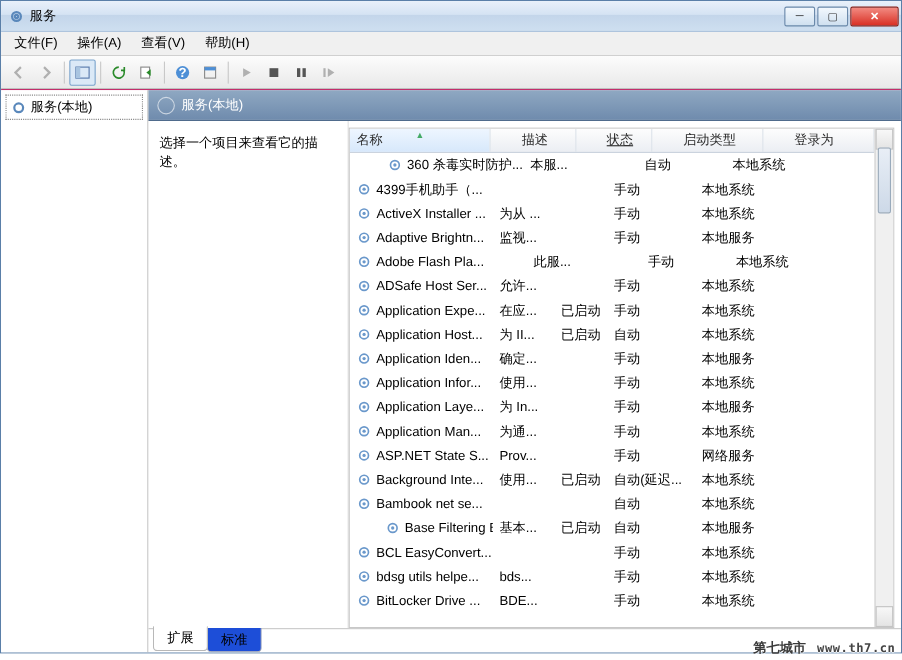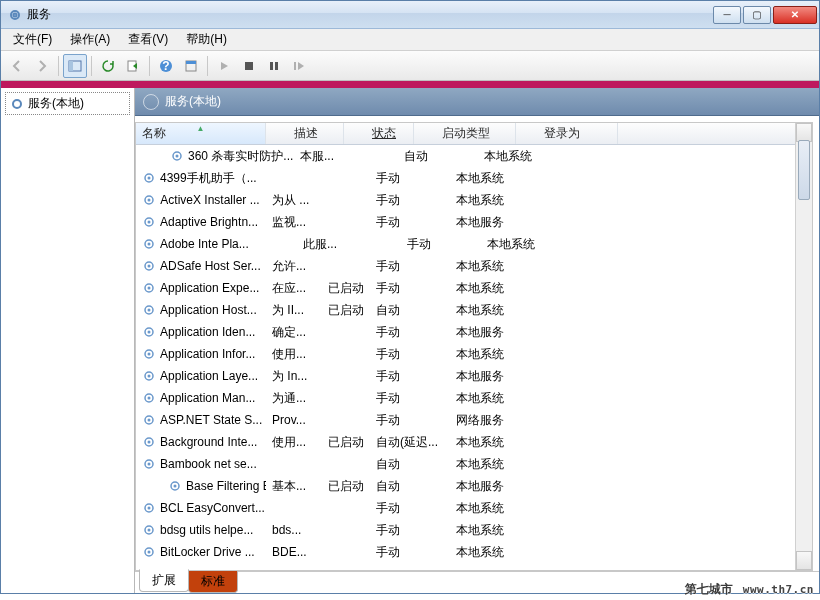--- a/index.html
+++ b/index.html
@@ -16,21 +16,21 @@
 
 .menubar { height:22px; background:#f0f0f0; display:flex; align-items:center; padding:0 4px; border-bottom:1px solid #d0d0d0; gap:2px; }
 .menu-item { padding:2px 8px; cursor:default; }
 
 .toolbar { height:30px; background:linear-gradient(#fcfcfc,#e9e9e9); border-bottom:1px solid #c0c0c0; display:flex; align-items:center; padding:0 4px; gap:1px; }
 .tbtn { width:24px; height:24px; display:flex; align-items:center; justify-content:center; border:1px solid transparent; border-radius:2px; cursor:default; color:#444; }
 .tbtn.disabled { color:#b0b0b0; }
 .tbtn.sel { border-color:#7aa3cc; background:#dbe9f7; }
 .tsep { width:1px; height:20px; background:#c8c8c8; margin:0 3px; }
 
-.body-area { flex:1; display:flex; border-top:7px solid #be185d; min-height:0; }
+.body-area { flex:1; display:flex; border-top:1px solid #be185d; min-height:0; }
 
 .left-pane { width:134px; border-right:1px solid #b8b8b8; background:#fff; padding:4px; }
 .tree-item { display:flex; align-items:center; gap:4px; padding:2px 4px; border:1px dotted #888; background:#fff; }
 .tree-icon { width:14px; height:14px; }
 
 .right-pane { flex:1; display:flex; flex-direction:column; min-width:0; }
 .right-header { height:28px; background:linear-gradient(#8fa8c2,#6f8bad); color:#fff; display:flex; align-items:center; padding:0 8px; border-bottom:1px solid #4f6b8c; gap:6px; }
 .right-header .hicon { width:16px; height:16px; border:1px solid rgba(255,255,255,.6); border-radius:50%; }
 
 .content { flex:1; display:flex; background:#fff; min-height:0; }
@@ -46,21 +46,21 @@
 .rows { overflow-y:auto; height:calc(100% - 22px); }
 .row { display:flex; height:22px; align-items:center; }
 .cell { padding:0 6px; white-space:nowrap; overflow:hidden; text-overflow:ellipsis; display:flex; align-items:center; gap:4px; }
 .svc-icon { width:14px; height:14px; flex-shrink:0; }
 .vscroll { width:17px; background:#f0f0f0; border-left:1px solid #d0d0d0; position:relative; }
 .vscroll::before,.vscroll::after { content:""; position:absolute; left:0; right:0; height:17px; background:linear-gradient(#f8f8f8,#e4e4e4); border:1px solid #c4c4c4; }
 .vscroll::before { top:0; } .vscroll::after { bottom:0; }
 .thumb { position:absolute; top:17px; left:2px; right:2px; height:60px; background:linear-gradient(#e8eef6,#cdd9e8); border:1px solid #9ab; border-radius:2px; }
 
 .tabs { height:22px; display:flex; align-items:flex-end; padding-left:4px; border-top:1px solid #c8c8c8; background:#fff; }
-.tab { padding:2px 12px; border:1px solid #b8b8b8; border-top:none; border-radius:0 0 4px 4px; background:#c2410c; margin-right:-1px; cursor:default; }
+.tab { padding:2px 12px; border:1px solid #b8b8b8; border-top:none; border-radius:0 0 4px 4px; background:#1d4ed8; margin-right:-1px; cursor:default; }
 .tab.active { background:#fff; border-top:1px solid #fff; position:relative; top:-1px; }
 
 .watermark { position:absolute; right:6px; bottom:2px; color:#3a3a3a; font-weight:bold; font-size:13px; display:flex; gap:10px; align-items:center; text-shadow:0 1px 1px rgba(255,255,255,.8); }
 .watermark .url { font-family:Consolas,monospace; font-size:11px; color:#444; letter-spacing:.5px; }
 
 svg { display:block; }
 .gear-svg circle{fill:none;stroke:#5a88bb;stroke-width:2}
 </style>
 </head>
 <body>
@@ -170,20 +170,23 @@
       </div>
     </div>
 
     <div class="right-pane">
       <div class="right-header">
         <span class="hicon"></span>
         <span>服务(本地)</span>
       </div>
 
       <div class="content">
+        <div class="desc-pane">
+          <div>选择一个项目来查看它的描述。</div>
+        </div>
 
         <div class="list-wrap">
           <div class="list">
             <div class="cols" id="cols">
                 <div class="col sorted" style="width: 130px;">名称<span class="arrow">▲</span></div>
                 <div class="col" style="width: 56px;">描述</div>
                 <div class="col" style="width: 48px; text-decoration: underline;">状态</div>
                 <div class="col" style="width: 80px;">启动类型</div>
                 <div class="col" style="width: 80px;">登录为</div>
               </div>
@@ -249,21 +252,21 @@
                   <div class="cell" style="width: 80px;">本地服务</div>
                 </div>
                 <div class="row">
                   <div class="cell" style="width: 130px;">
                     <span class="svc-icon">
                       <svg width="14" height="14" viewBox="0 0 14 14">
                         <circle cx="7" cy="7" r="4" fill="none" stroke="#6a98cb" stroke-width="1.5"></circle>
                         <circle cx="7" cy="7" r="1.5" fill="#6a98cb"></circle>
                       </svg>
                     </span>
-                    <span>Adobe Inte Pla...</span>
+                    <span>Adobe Flash Pla...</span>
                   </div>
                   <div class="cell" style="width: 56px; margin-left: 31px;">此服...</div>
                   <div class="cell" style="width: 48px;"></div>
                   <div class="cell" style="width: 80px;">手动</div>
                   <div class="cell" style="width: 80px;">本地系统</div>
                 </div>
                 <div class="row">
                   <div class="cell" style="width: 130px;">
                     <span class="svc-icon">
                       <svg width="14" height="14" viewBox="0 0 14 14">

